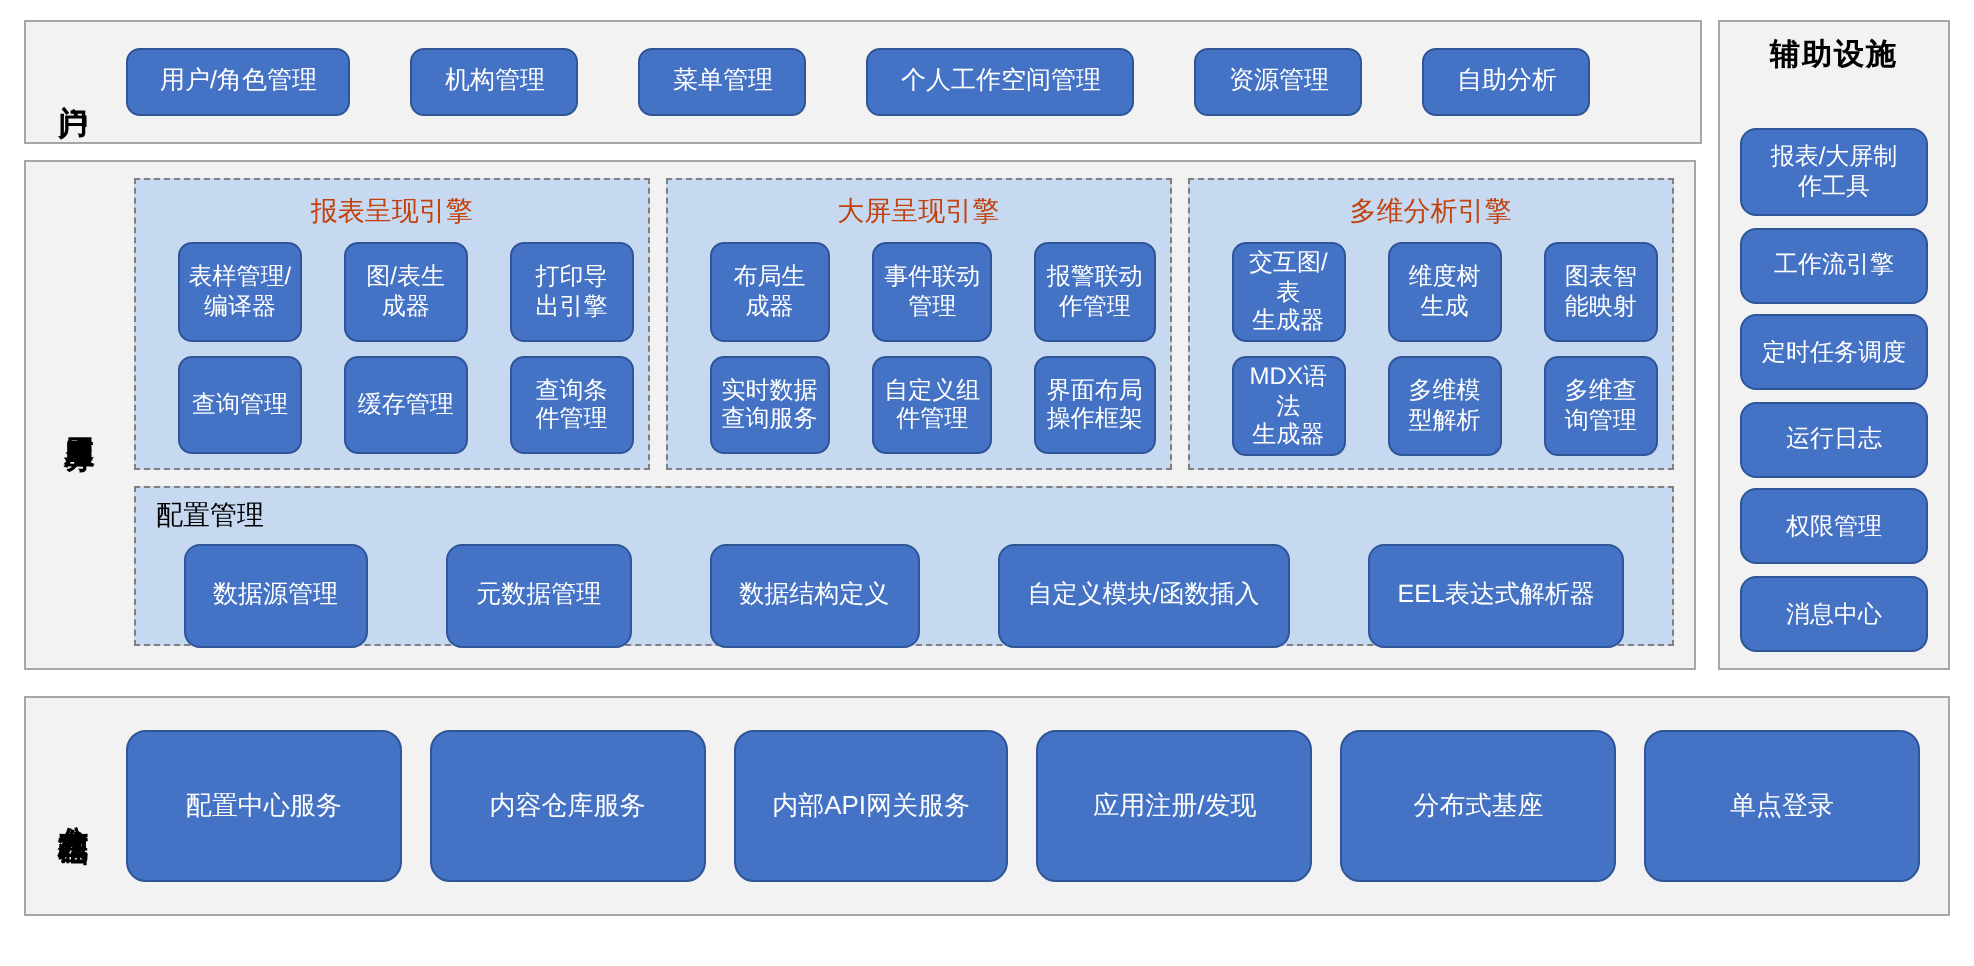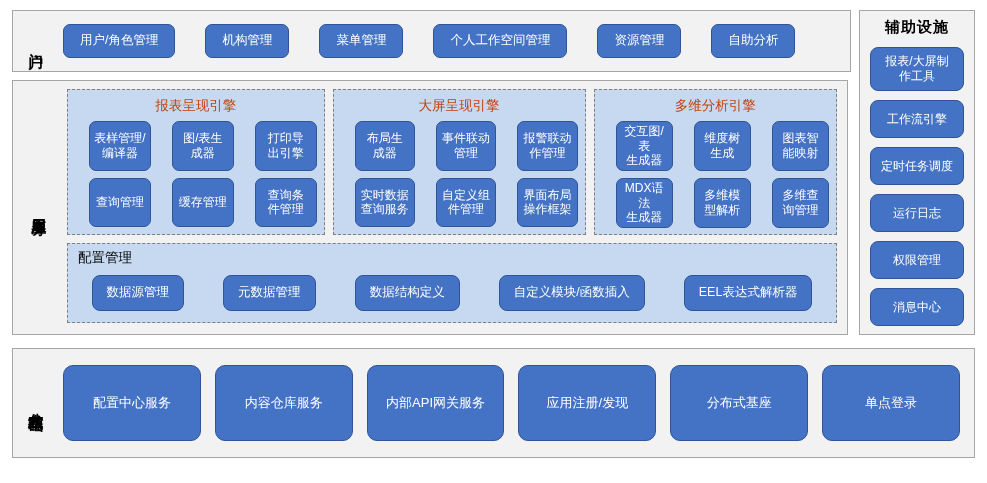--- a/index.html
+++ b/index.html
@@ -102,21 +102,21 @@
     display: flex;
     flex-direction: column;
     align-items: center;
     padding: 7px 0 6px 0;
   }
   .aux-title {
     font-size: 15px;
     font-weight: bold;
     color: #000;
     letter-spacing: 1px;
-    margin-bottom: 10px;
+    margin-bottom: 27px;
   }
   .aux-list {
     flex: 1 1 auto;
     width: 100%;
     display: flex;
     flex-direction: column;
     align-items: center;
     justify-content: space-between;
     padding: 0 10px 2px 10px;
     box-sizing: border-box;
@@ -198,21 +198,21 @@
     margin: 2px 0 5px 0;
   }
   .config-row {
     flex: 1 1 auto;
     display: flex;
     align-items: center;
     justify-content: space-around;
     gap: 12px;
   }
   .config-row .btn {
-    height: 36px;
+    height: 52px;
     padding: 0 14px;
     font-size: 12.5px;
     flex: 0 0 auto;
     border-radius: 8px;
   }
 
   
   .base-panel {
     position: absolute;
     left: 12px;

